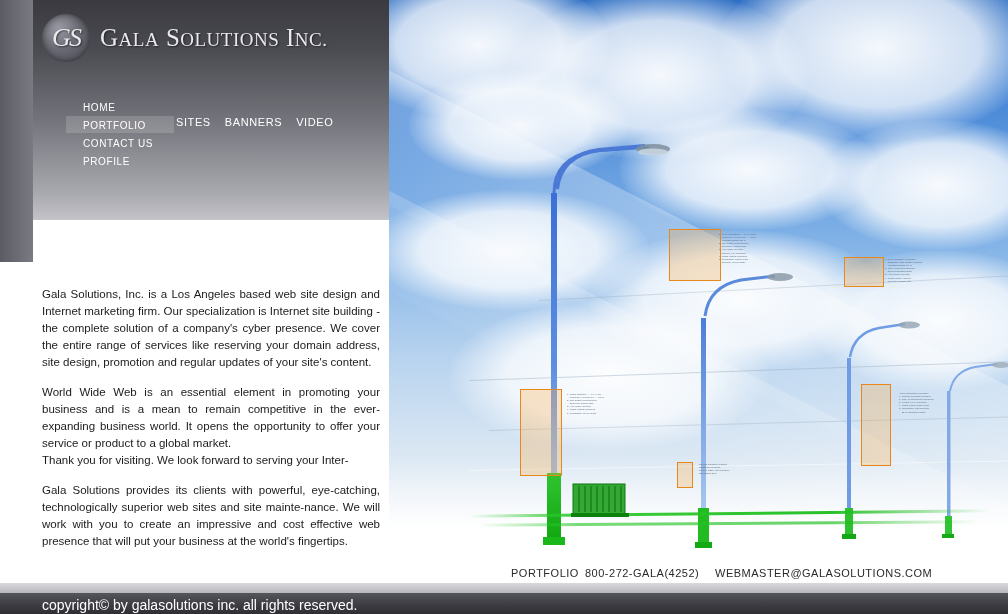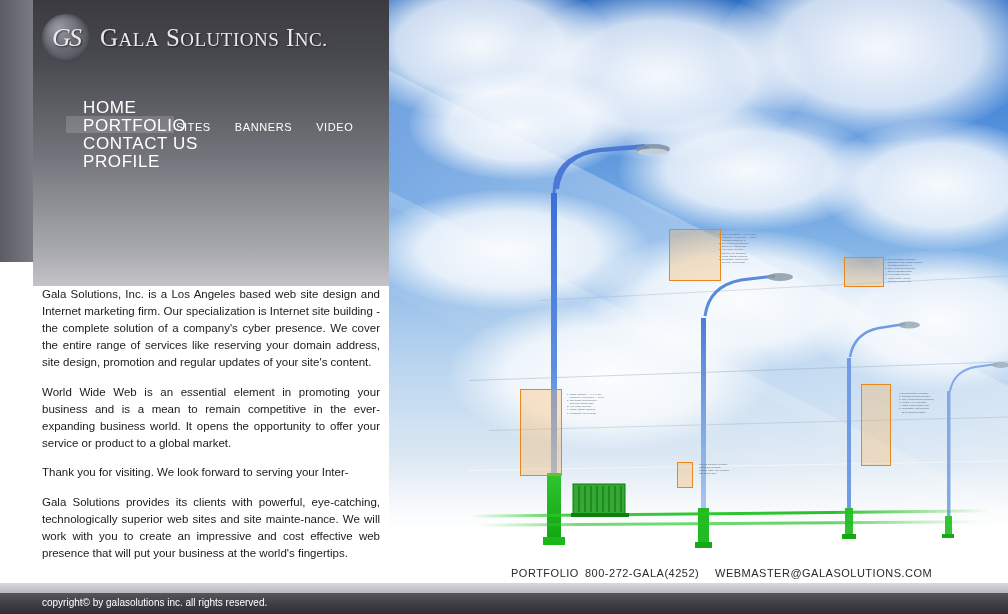--- a/index.html
+++ b/index.html
@@ -25,21 +25,21 @@
   }
   .left-gutter-bottom {
     position: absolute; left: 0; top: 262px;
     width: 33px; height: 352px;
     background: #ffffff;
   }
 
   
   .header-panel {
     position: absolute; left: 33px; top: 0;
-    width: 356px; height: 286px;
+    width: 356px; height: 220px;
     background: linear-gradient(to bottom, #3a3a40 0%, #4a4a51 22%, #74747c 55%, #a9a9b0 88%, #c3c3c8 100%);
   }
   .logo-row {
     position: absolute; left: 9px; top: 14px;
     display: flex; align-items: center; gap: 10px;
   }
   .logo-mark {
     width: 48px; height: 48px;
     border-radius: 50%;
     background: radial-gradient(circle at 35% 30%, #9a9aa4 0%, #6a6a74 45%, #4a4a54 100%);
@@ -64,38 +64,38 @@
   .logo-text .small-caps { font-size: 19px; }
 
   
   .nav {
     position: absolute; left: 50px; top: 99px;
     width: 300px;
   }
   .nav-item {
     display: block;
     color: #ffffff;
-    font-size: 17px;
+    font-size: 10px;
     letter-spacing: .6px;
     line-height: 18px;
     height: 18px;
     text-decoration: none;
     cursor: pointer;
     white-space: nowrap;
   }
   .nav-highlight {
     position: absolute;
     left: 33px; top: 116px;
     width: 108px; height: 17px;
     background: rgba(255,255,255,.16);
   }
   .subnav {
     position: absolute; left: 143px; top: 116px;
     height: 17px;
-    display: flex; align-items: flex-end; gap: 24px;
+    display: flex; align-items: flex-start; gap: 14px;
   }
   .subnav a {
     color: #ffffff; font-size: 11px; letter-spacing: .6px;
     text-decoration: none; cursor: pointer; white-space: nowrap;
   }
 
   
   .hero {
     position: absolute; left: 389px; top: 0;
     width: 619px; height: 583px;
@@ -151,21 +151,21 @@
   .copy {
     position: absolute;
     left: 42px; top: 286px;
     width: 338px;
     color: #1b1b1b;
     font-size: 11.5px;
     line-height: 17px;
     text-align: justify;
   }
   .copy p { margin: 0 0 13px 0; }
-  .copy p.tight { margin-bottom: 12px; }
+  .copy p.tight { margin-bottom: 0; }
 
   
   .footer-links {
     position: absolute;
     left: 389px; top: 562px;
     width: 619px; height: 22px;
     display: flex; align-items: center;
     font-size: 11px; letter-spacing: .5px;
     color: #2a2a2a;
   }
@@ -182,21 +182,21 @@
     width: 1008px; height: 10px;
     background: linear-gradient(to bottom, #d9d9dd, #b7b7bd);
   }
   .footer-bar {
     position: absolute; left: 0; top: 593px;
     width: 1008px; height: 21px;
     background: linear-gradient(to bottom, #55555c 0%, #3d3d43 55%, #2e2e33 100%);
   }
   .copyright {
     position: absolute; left: 42px; top: 597px;
-    color: #ffffff; font-size: 10px;
+    color: #ffffff; font-size: 14px;
   }
 </style>
 </head>
 <body>
 
 <div id="page">
 
   <div class="left-gutter"></div>
   <div class="left-gutter-bottom"></div>
 

